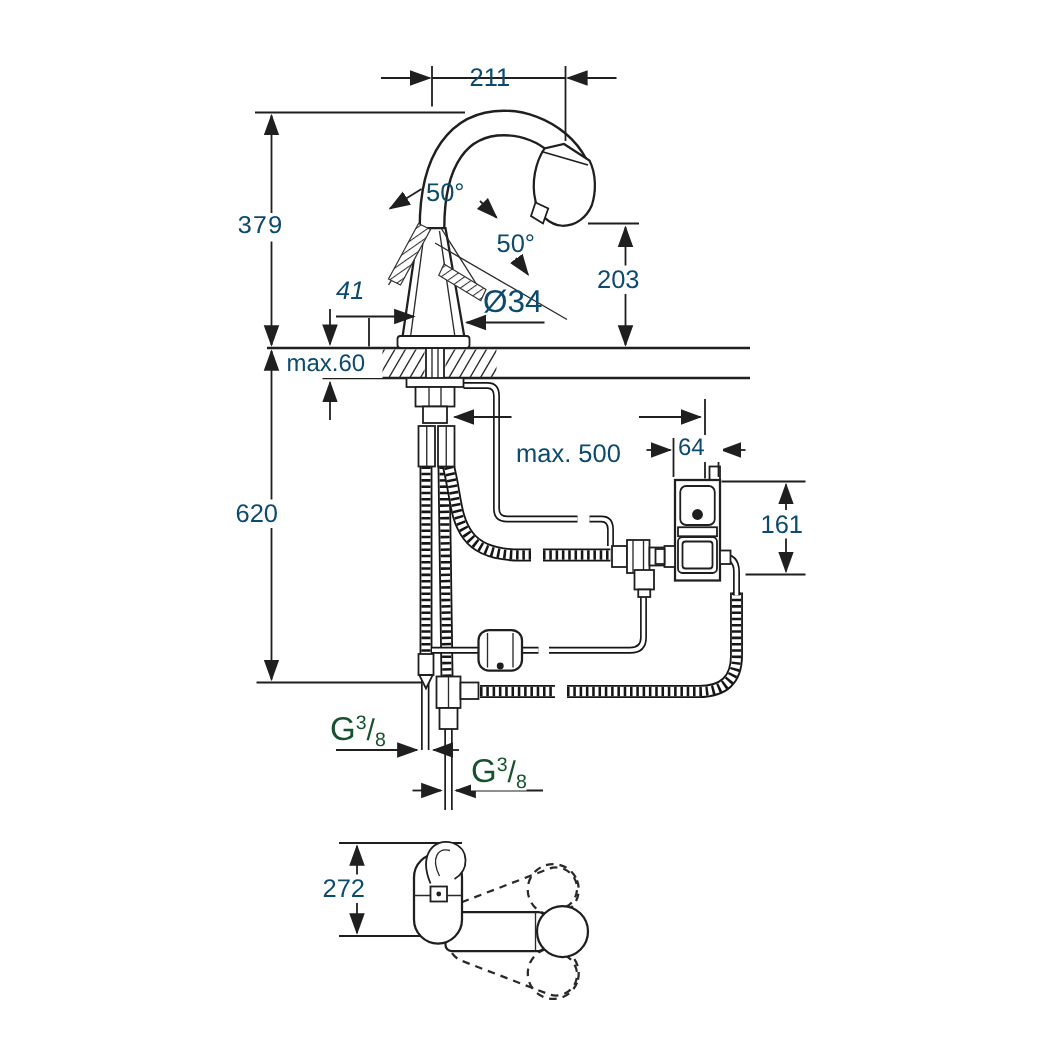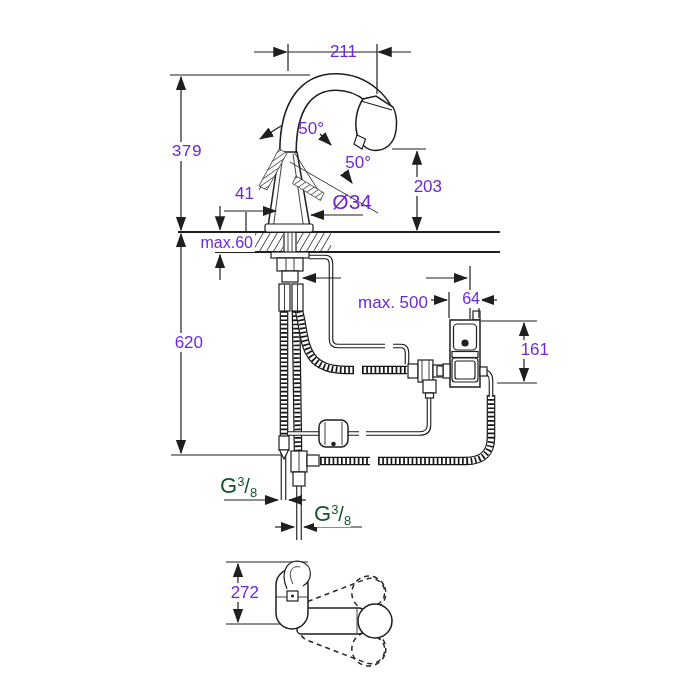--- a/index.html
+++ b/index.html
@@ -1,20 +1,20 @@
 <!DOCTYPE html>
 <html><head>
 <meta charset="utf-8">
 <style>
   html,body{margin:0;padding:0;background:#e9e9e9;}
   #stage{position:relative;width:700px;height:700px;background:#ffffff;margin:0 auto;
          font-family:"Liberation Sans", sans-serif;overflow:hidden;}
   #art{position:absolute;left:0;top:0;}
-  .lbl{position:absolute;color:#6d28d9;background:#ffffff;line-height:1;
-       font-size:17px;text-align:right;padding:1px 2px;white-space:nowrap;}
+  .lbl{position:absolute;color:#0c4a6e;background:#ffffff;line-height:1;
+       font-size:17px;text-align:left;padding:1px 2px;white-space:nowrap;}
   .nobg{background:transparent;}
   .g38{position:absolute;color:#14532d;background:#ffffff;font-size:22px;line-height:1;}
   .g38 .sup{font-size:13px;vertical-align:7px;}
   .g38 .sub{font-size:13px;vertical-align:-4px;}
   .g38 .sl{font-size:20px;}
   
   .ln{stroke:#1f1f1f;stroke-width:1.2;fill:none;}
   .ln2{stroke:#1f1f1f;stroke-width:1.8;fill:none;}
   .thin{stroke:#2a2a2a;stroke-width:0.9;fill:none;}
   .dim{stroke:#1f1f1f;stroke-width:1.2;fill:none;}
@@ -270,21 +270,21 @@
     <path d="M287,589 C279,570 289,558 302,562 C313,566 313,580 303,586" class="shape2"></path>
     <path d="M293,584 C287,572 292,565 300,567" class="thin"></path>
     <rect x="287" y="591" width="11" height="10" class="shape2" stroke-width="1.8"></rect>
     <circle cx="292.5" cy="596" r="1.6" fill="#1f1f1f"></circle>
   </g>
 </svg>
 
 <div class="lbl nobg" style="left:311px;top:42px;width:44px;">211</div>
 <div class="lbl" style="left:156px;top:142px;width:44px;font-family:Liberation Mono, monospace;">379</div>
 <div class="lbl" style="left:396px;top:177px;width:44px;">203</div>
-<div class="lbl nobg" style="left:222px;top:184px;width:30px;">41</div>
+<div class="lbl nobg" style="left:222px;top:184px;width:30px;font-style:italic;">41</div>
 <div class="lbl nobg" style="left:320px;top:190px;width:50px;font-size:21px;">Ø34</div>
 <div class="lbl" style="left:189px;top:234px;width:62px;font-size:16px;">max.60</div>
 <div class="lbl" style="left:342px;top:268px;width:84px;margin-top:25px;">max. 500</div>
 <div class="lbl" style="left:155px;top:333px;width:46px;">620</div>
 <div class="lbl" style="left:450px;top:290px;width:28px;font-size:16px;">64</div>
 <div class="lbl" style="left:505px;top:340px;width:42px;">161</div>
 <div class="lbl" style="left:213px;top:583px;width:44px;">272</div>
 <div class="lbl nobg" style="left:282px;top:119px;width:40px;">50°</div>
 <div class="lbl nobg" style="left:329px;top:153px;width:40px;">50°</div>
 

